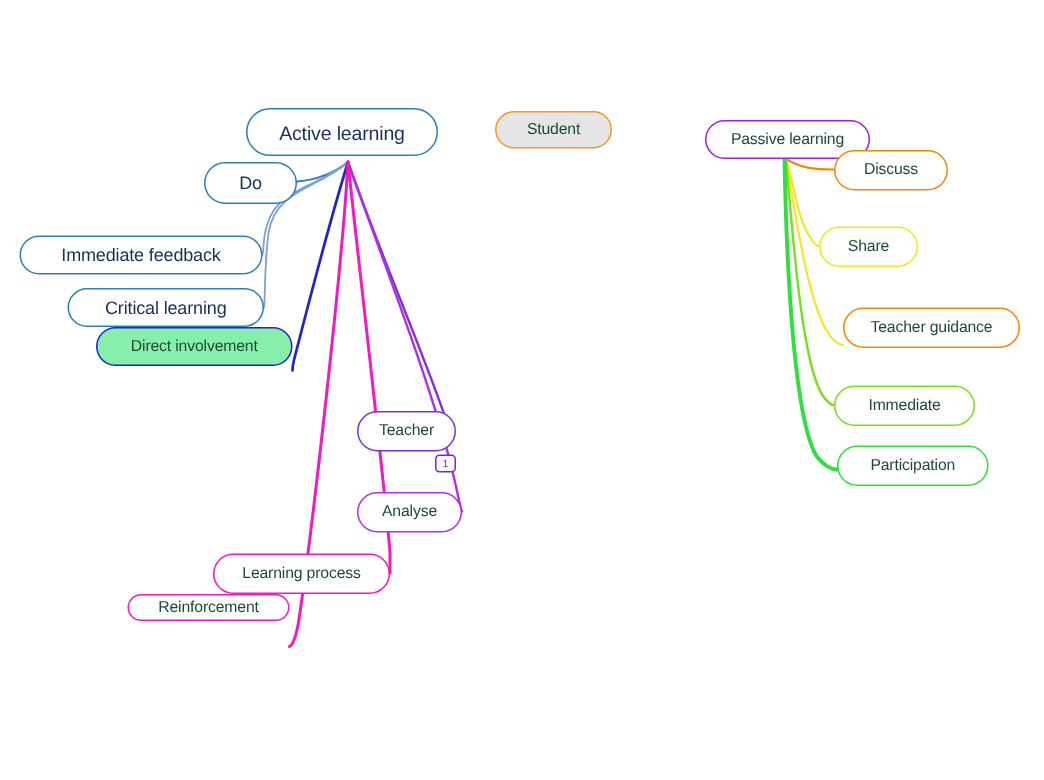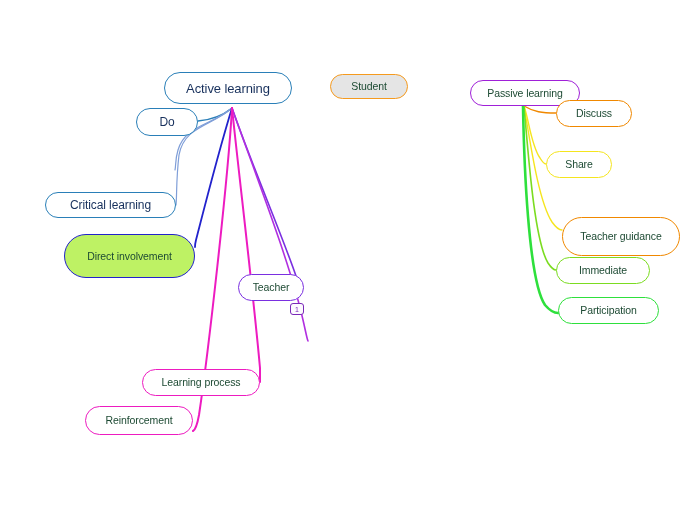--- a/index.html
+++ b/index.html
@@ -81,48 +81,54 @@
       <path d="M 524 106 C 530 140 538 200 552 222 C 557 229 560 230 562 230" fill="none" stroke="#f5e51e" stroke-width="1.4" stroke-linecap="round"></path>
       <path d="M 524 106 C 528 150 534 240 548 263 C 552 269 554 270 556 270" fill="none" stroke="#7bdc20" stroke-width="1.6" stroke-linecap="round"></path>
       <path d="M 523 106 C 524 160 528 280 545 305 C 551 312 555 313 558 313" fill="none" stroke="#2ee03c" stroke-width="2.6" stroke-linecap="round"></path>
     </svg>
 <div class="node" style="left: 164px; top: 72px; width: 128px; height: 32px; border-color: rgb(42, 127, 184); background: rgb(255, 255, 255); color: rgb(23, 48, 92); font-size: 13px;">
       <span class="label">Active learning</span>
     </div>
     <div class="node" style="left: 136px; top: 108px; width: 62px; height: 28px; border-color: rgb(42, 127, 184); background: rgb(255, 255, 255); color: rgb(23, 48, 92); font-size: 12px; justify-content: center;">
       <span class="label">Do</span>
     </div>
+    <div class="node" style="left: 13px; top: 157px; width: 162px; height: 26px; border-color: rgb(42, 127, 184); background: rgb(255, 255, 255); color: rgb(23, 48, 92); font-size: 12px;">
+      <span class="label">Immediate feedback</span>
+    </div>
     <div class="node" style="left: 45px; top: 192px; width: 131px; height: 26px; border-color: rgb(42, 127, 184); background: rgb(255, 255, 255); color: rgb(23, 48, 92); font-size: 12px;">
       <span class="label">Critical learning</span>
     </div>
-    <div class="node" style="left: 64px; top: 234px; width: 131px; height: 44px; border-color: rgb(34, 34, 204); background: #bef264; color: rgb(29, 74, 51); font-size: 10.5px;">
+    <div class="node" style="left: 64px; top: 218px; width: 131px; height: 26px; border-color: rgb(34, 34, 204); background: #86efac; color: rgb(29, 74, 51); font-size: 10.5px;">
       <span class="label">Direct involvement</span>
     </div>
     <div class="node" style="left: 238px; top: 274px; width: 66px; height: 27px; border-color: rgb(122, 47, 224); background: rgb(255, 255, 255); color: rgb(29, 74, 51); font-size: 10.5px;">
       <span class="label">Teacher</span>
     </div>
+    <div class="node" style="left: 238px; top: 328px; width: 70px; height: 27px; border-color: rgb(177, 47, 224); background: rgb(255, 255, 255); color: rgb(29, 74, 51); font-size: 10.5px;">
+      <span class="label">Analyse</span>
+    </div>
     <div class="node" style="left: 142px; top: 369px; width: 118px; height: 27px; border-color: rgb(237, 27, 192); background: rgb(255, 255, 255); color: rgb(29, 74, 51); font-size: 10.5px;">
       <span class="label">Learning process</span>
     </div>
-    <div class="node" style="left: 85px; top: 406px; width: 108px; height: 29px; border-color: rgb(237, 27, 192); background: rgb(255, 255, 255); color: rgb(29, 74, 51); font-size: 10.5px;">
+    <div class="node" style="left: 85px; top: 396px; width: 108px; height: 18px; border-color: rgb(237, 27, 192); background: rgb(255, 255, 255); color: rgb(29, 74, 51); font-size: 10.5px;">
       <span class="label">Reinforcement</span>
     </div>
     <div class="node" style="left: 330px; top: 74px; width: 78px; height: 25px; border-color: rgb(245, 154, 30); background: #e5e5e5; color: rgb(29, 74, 51); font-size: 10.5px;">
       <span class="label">Student</span>
     </div>
     <div class="node" style="left: 470px; top: 80px; width: 110px; height: 26px; border-color: rgb(160, 32, 216); background: rgb(255, 255, 255); color: rgb(29, 74, 51); font-size: 10.5px; text-align: center;">
       <span class="label">Passive learning</span>
     </div>
     <div class="node" style="left: 556px; top: 100px; width: 76px; height: 27px; border-color: rgb(240, 136, 0); background: rgb(255, 255, 255); color: rgb(29, 74, 51); font-size: 10.5px;">
       <span class="label">Discuss</span>
     </div>
     <div class="node" style="left: 546px; top: 151px; width: 66px; height: 27px; border-color: rgb(245, 229, 30); background: rgb(255, 255, 255); color: rgb(29, 74, 51); font-size: 10.5px;">
       <span class="label">Share</span>
     </div>
-    <div class="node" style="left: 562px; top: 217px; width: 118px; height: 39px; border-color: rgb(240, 136, 0); background: rgb(255, 255, 255); color: rgb(29, 74, 51); font-size: 10.5px;">
+    <div class="node" style="left: 562px; top: 205px; width: 118px; height: 27px; border-color: rgb(240, 136, 0); background: rgb(255, 255, 255); color: rgb(29, 74, 51); font-size: 10.5px;">
       <span class="label">Teacher guidance</span>
     </div>
     <div class="node" style="left: 556px; top: 257px; width: 94px; height: 27px; border-color: rgb(123, 220, 32); background: rgb(255, 255, 255); color: rgb(29, 74, 51); font-size: 10.5px;">
       <span class="label">Immediate</span>
     </div>
     <div class="node" style="left: 558px; top: 297px; width: 101px; height: 27px; border-color: rgb(46, 224, 60); background: rgb(255, 255, 255); color: rgb(29, 74, 51); font-size: 10.5px;">
       <span class="label">Participation</span>
     </div>
     <div class="badge" style="left: 290px; top: 303px; color: rgb(122, 41, 184); border-color: rgb(122, 41, 184);">1</div>
   </div>

